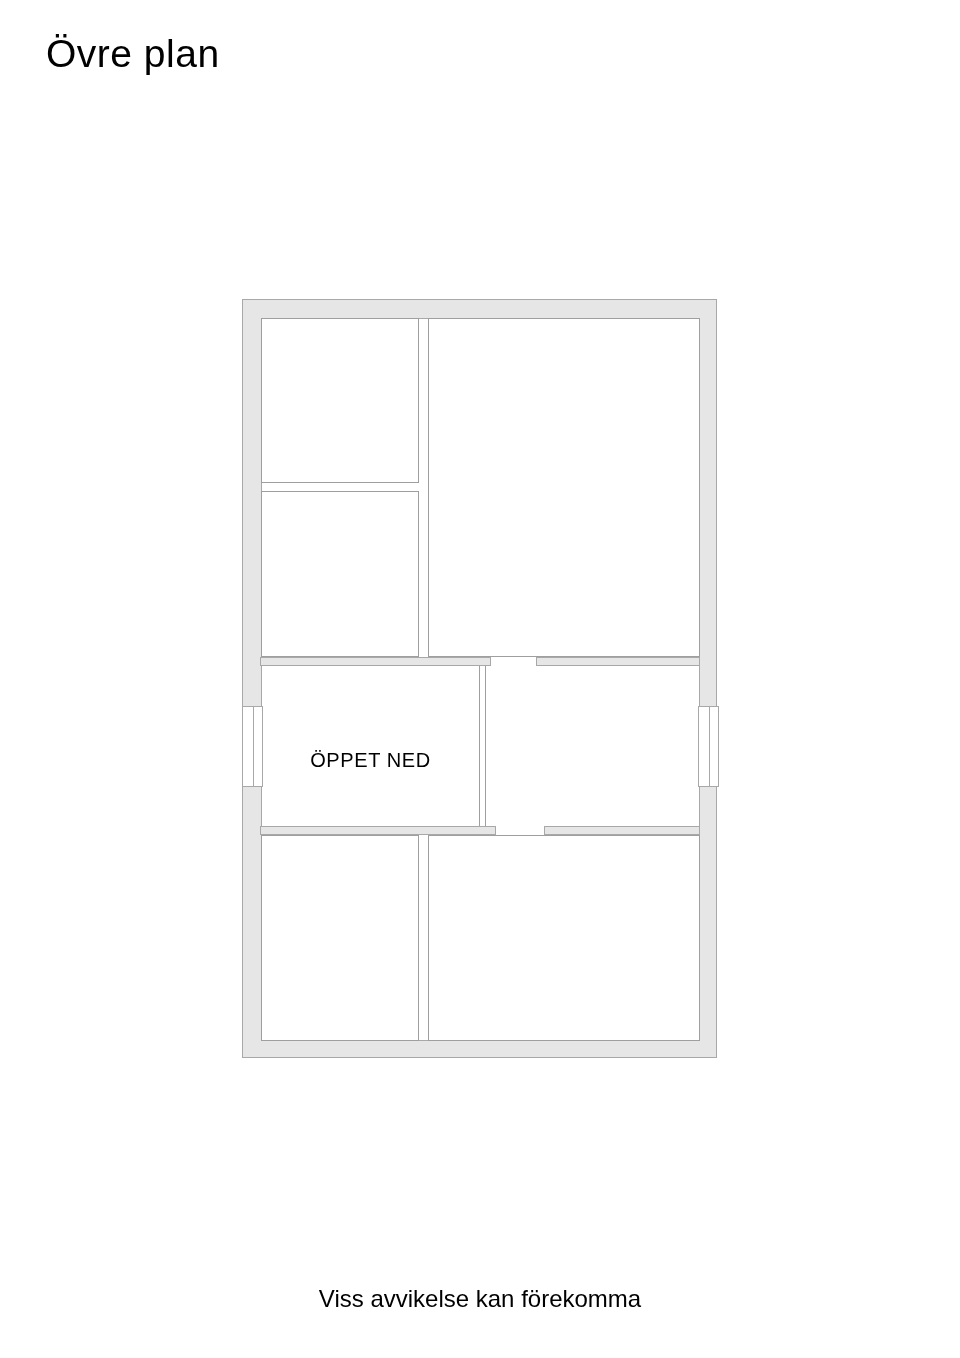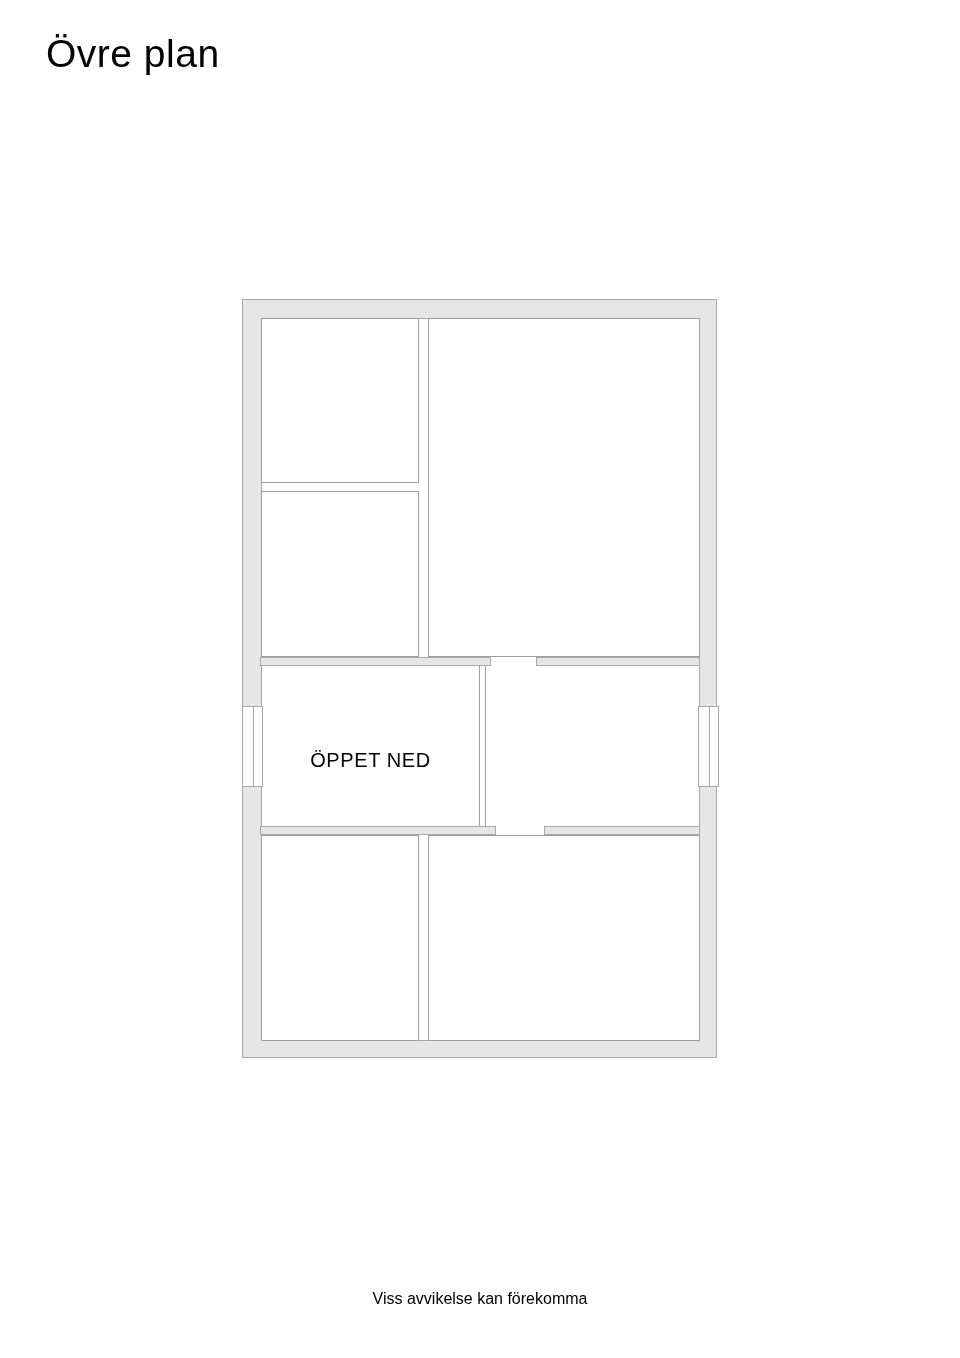--- a/index.html
+++ b/index.html
@@ -96,21 +96,21 @@
     left:50%; top:0;
     width:1px; height:100%;
     background:var(--wall-stroke);
   }
   
   .footer{
     position:absolute;
     left:0; top:1284px;
     width:100%;
     text-align:center;
-    font-size:16px;
+    font-size:24px;
     line-height:30px;
   }
 </style>
 </head>
 <body>
 
 <h1 class="page-title">Övre plan</h1>
 
 <div class="plan">
   <div class="interior"></div>

